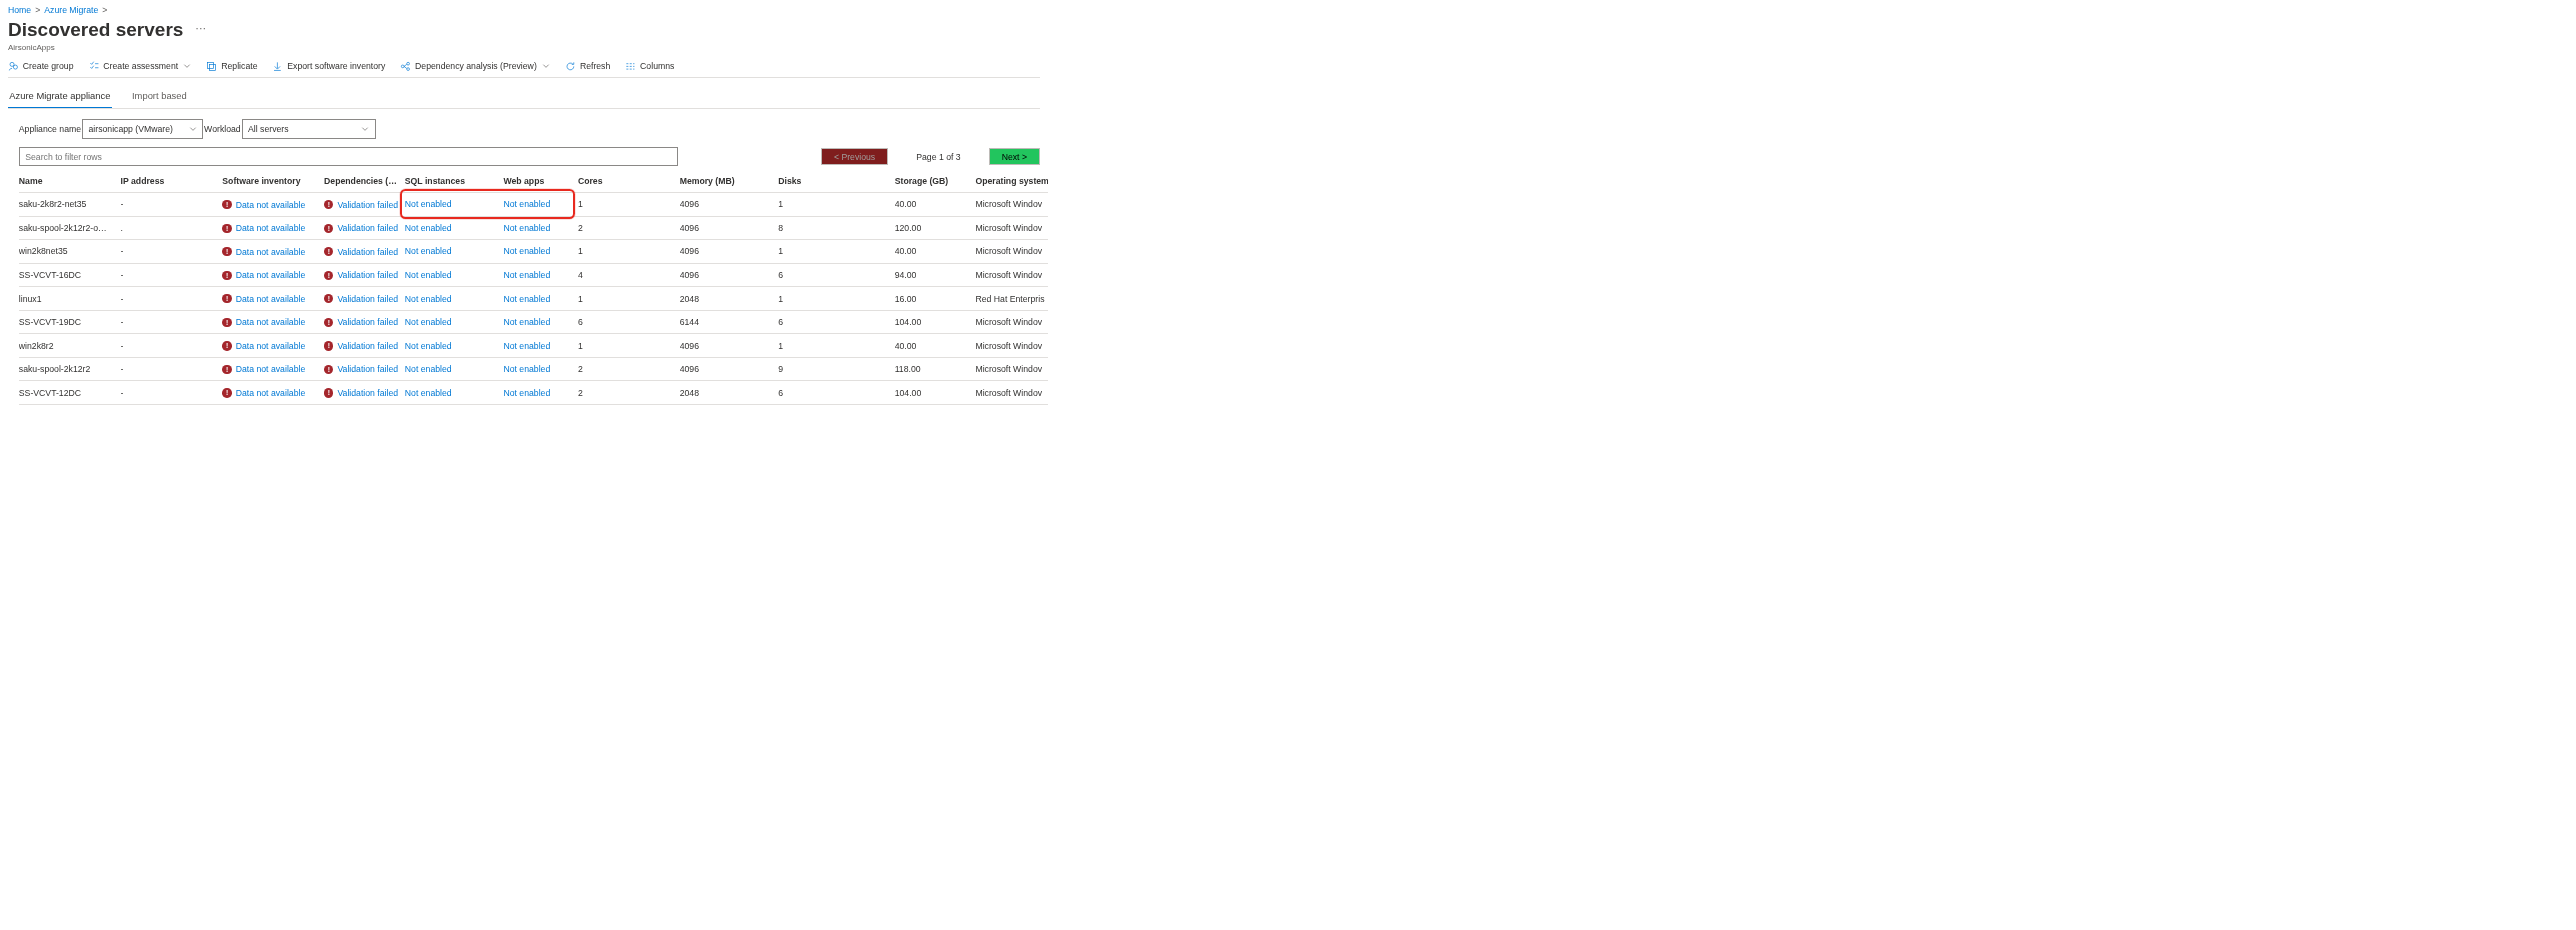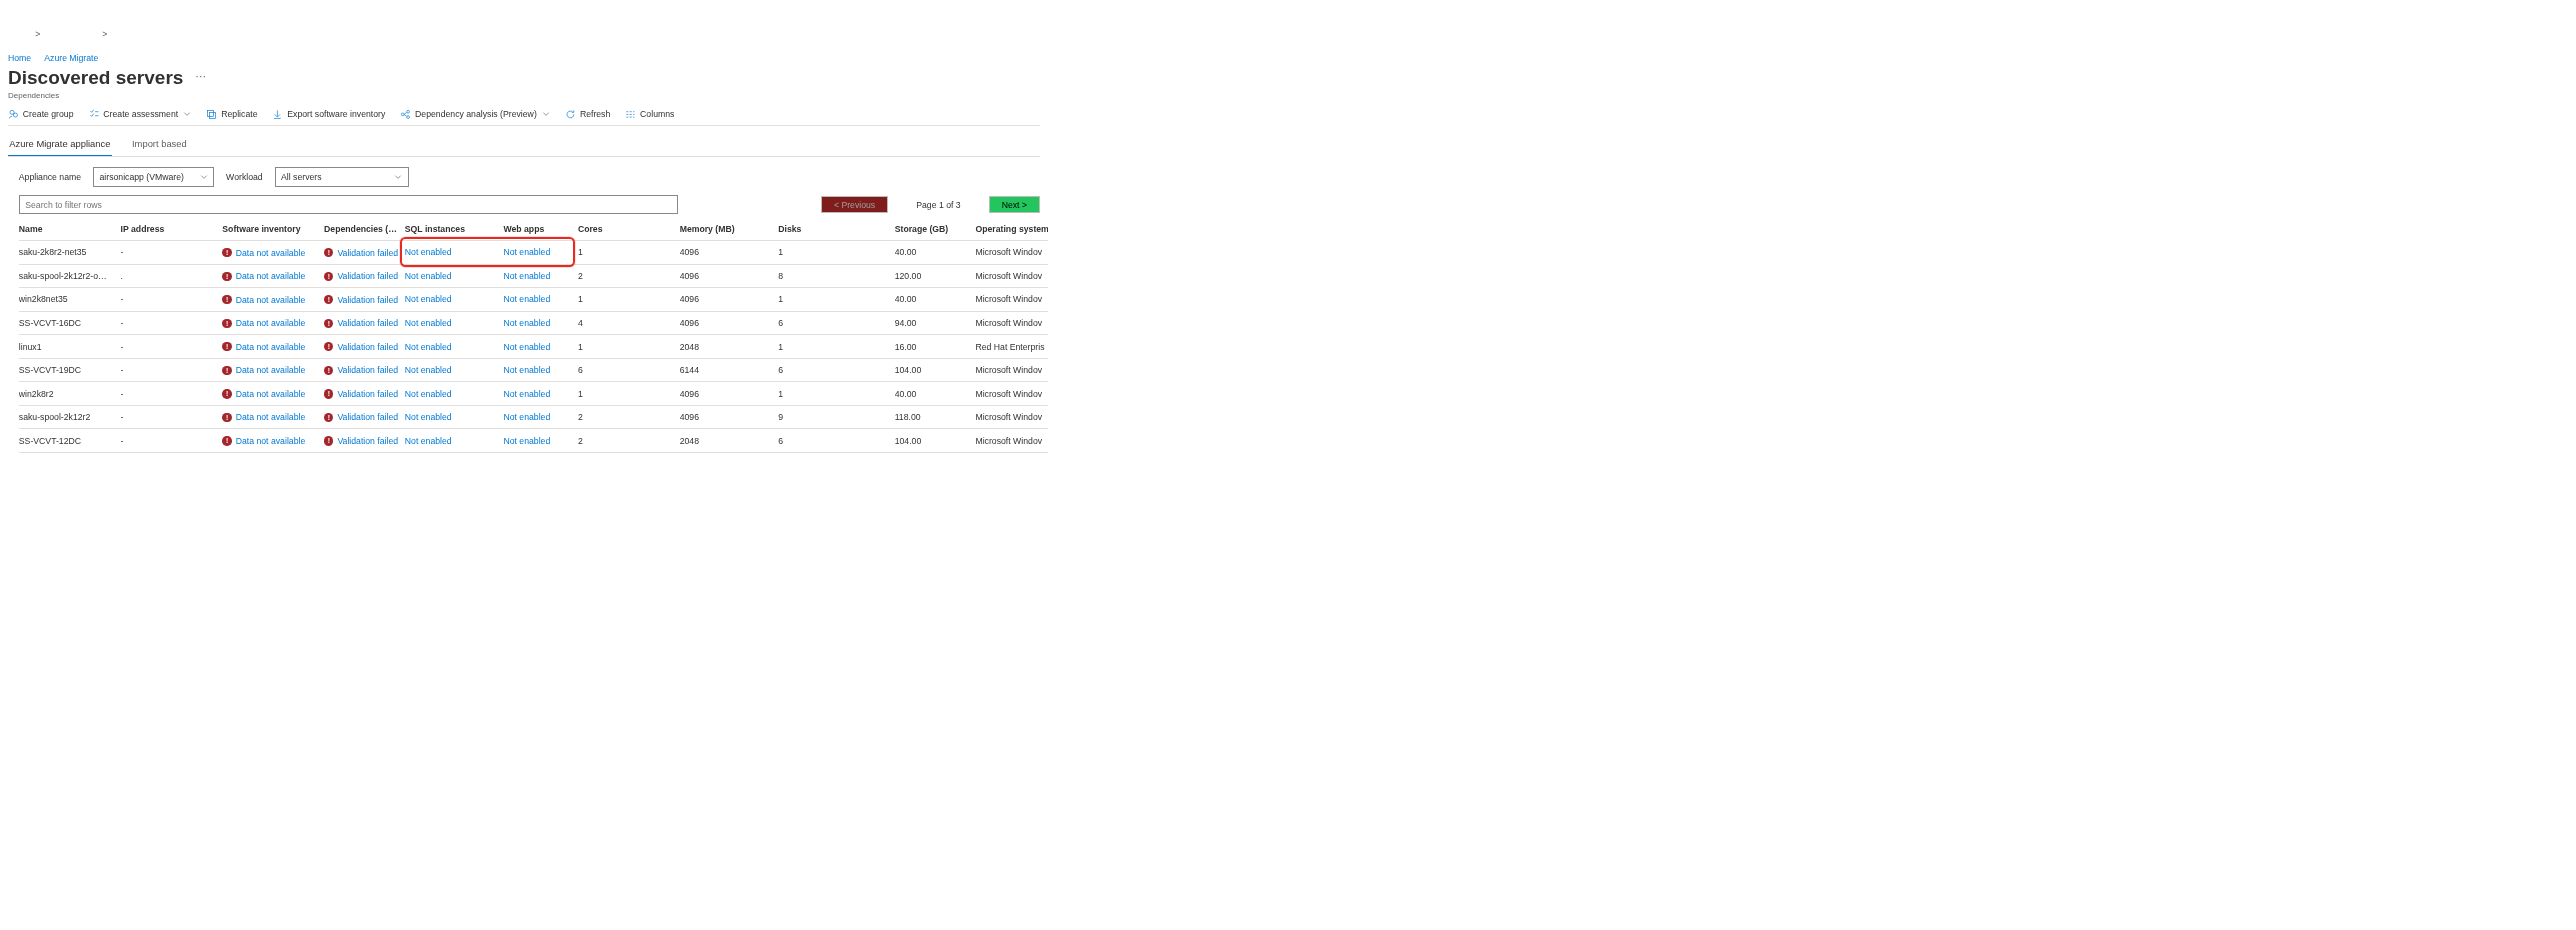--- a/index.html
+++ b/index.html
@@ -19,21 +19,21 @@
     font-size: 8.7px;
     color: var(--text);
     background: #fff;
     padding: 4px 8px 27px 8px;
     width: 1048px;
     overflow-x: hidden;
   }
 
   
   .breadcrumb { display: flex; align-items: center; gap: 4px; font-size: 8.7px; padding: 1.3px 0 4px 0; }
-  .breadcrumb a { color: var(--link); text-decoration: none; margin-top: 48px; }
+  .breadcrumb a { color: var(--link); text-decoration: none; }
   .breadcrumb .sep { color: var(--muted); }
 
   
   .title-row { display: flex; align-items: flex-start; gap: 8px; }
   h1 { font-size: 19px; font-weight: 600; margin: 0; }
   .ellipsis-btn { font-size: 10.8px; color: var(--muted); cursor: pointer; padding: 2.7px 4px; }
   .subtitle { font-size: 8px; color: var(--muted); margin: 1.3px 0 9.4px 0; }
 
   
   .toolbar { display: flex; align-items: center; gap: 15px; border-bottom: 0.7px solid var(--border); padding-bottom: 5.4px; }
@@ -42,21 +42,21 @@
   .tool svg { stroke: var(--azure-blue); fill: none; }
   .chev { margin-left: 1.3px; }
 
   
   .tabs { display: flex; gap: 19px; margin-top: 8px; border-bottom: 0.7px solid var(--border); }
   .tab { padding: 4px 1.3px 5.4px 1.3px; cursor: pointer; font-size: 9.4px; color: var(--text); border-bottom: 1.3px solid transparent; }
   .tab.active { border-bottom-color: var(--azure-blue); color: var(--text); font-weight: 400; }
   .tab.inactive { color: var(--muted); }
 
   
-  .filters { display: flex; align-items: center; gap: 12px; margin: 10.8px 0 8px 10.8px; }
+  .filters { display: flex; align-items: center; gap: 1px; margin: 10.8px 0 8px 10.8px; }
   .filters label { font-size: 8.7px; }
   .select { border: 0.7px solid var(--border-strong); padding: 2.7px 5.4px; font-size: 8.7px; height: 20px; min-width: 121px; display: inline-flex; align-items: center; justify-content: space-between; background: #fff; cursor: pointer; }
   .select .chev-d { margin-left: 13.4px; }
 
   
   .pager-row { display: flex; align-items: center; gap: 28px; margin: 0 0 2.7px 10.8px; }
   .search { flex: 0 0 659px; border: 0.7px solid var(--border-strong); padding: 3.4px 5.4px; font-size: 8.7px; color: var(--muted); }
   .pager-row .spacer { flex: 1; }
   .pgbtn { border: 0.7px solid #bebbb8; background: #22c55e; padding: 2.7px 12px; font-size: 8.7px; cursor: pointer; }
   .pgbtn.disabled { color: #a19f9d; background: #7f1d1d; cursor: default; }
@@ -96,21 +96,21 @@
   <a href="#">Home</a>
   <span class="sep">&gt;</span>
   <a href="#">Azure Migrate</a>
   <span class="sep">&gt;</span>
 </nav>
 
 <div class="title-row">
   <h1>Discovered servers</h1>
   <span class="ellipsis-btn">···</span>
 </div>
-<div class="subtitle">Dependencies</div>
+<div class="subtitle">AirsonicApps</div>
 
 <div class="toolbar">
   <span class="tool">
     <span class="ico">
         <svg viewBox="0 0 16 16">
           <circle cx="6" cy="5" r="3"></circle>
           <circle cx="11" cy="9" r="3"></circle>
           <path d="M2 14c0-2 2-3 4-3"></path>
         </svg>
       </span>

